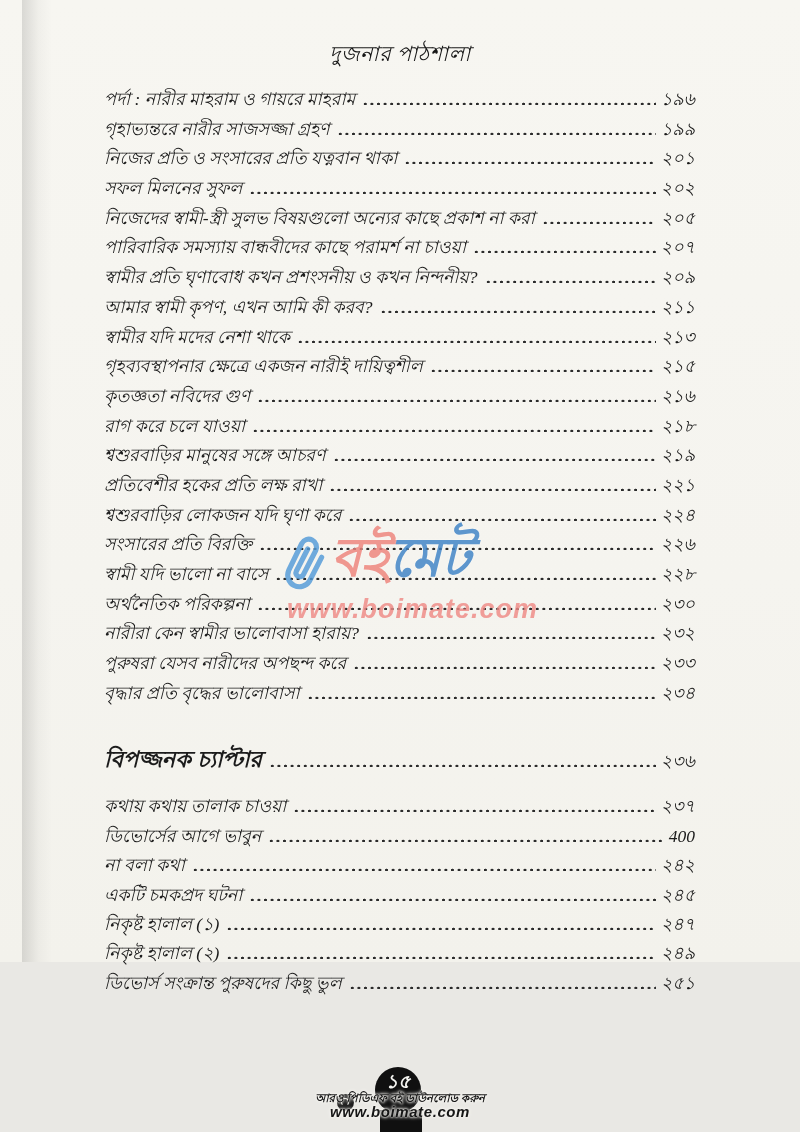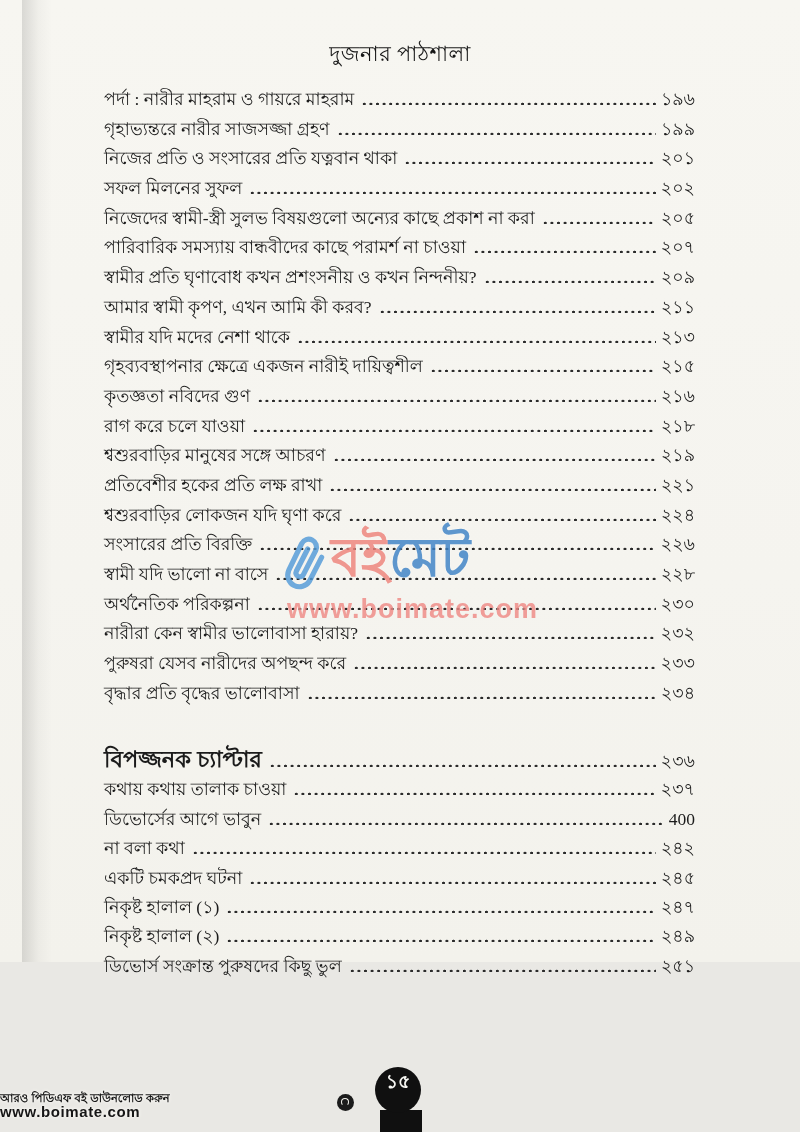--- a/index.html
+++ b/index.html
@@ -5,20 +5,21 @@
   html,body{margin:0;padding:0;}
   body{
     width:800px;height:1132px;overflow:hidden;
     font-family:"Liberation Serif","DejaVu Serif",serif;
     background:#e9e8e4;
   }
   .page{
     position:relative;width:800px;height:962px;
     background:linear-gradient(180deg,#f7f6f1 0%,#f5f4ef 60%,#f3f2ec 100%);
     color:#1c1c1c;
+    font-style:italic;
   }
   
   .scan-edge{
     position:absolute;left:22px;top:0;bottom:0;width:30px;
     background:linear-gradient(90deg,rgba(60,60,60,0.16),rgba(60,60,60,0.04) 55%,rgba(60,60,60,0));
     pointer-events:none;
   }
   .page-header{
     position:absolute;top:38px;left:0;width:100%;
     text-align:center;font-size:21px;color:#161616;letter-spacing:0.5px;
@@ -31,21 +32,21 @@
     font-size:17.5px;white-space:nowrap;color:#1b1b1b;
   }
   .row .t{flex:0 0 auto;}
   .leader{
     flex:1 1 auto;height:4px;margin:0 5px 0 7px;min-width:18px;
     background-image:radial-gradient(circle,#2b2b2b 1.25px,rgba(0,0,0,0) 1.6px);
     background-size:6.6px 4px;background-repeat:repeat-x;background-position:0 1px;
   }
   .pg{flex:0 0 auto;font-size:17.5px;}
   .section-row{
-    height:34px;margin-top:33px;margin-bottom:0;
+    height:34px;margin-top:33px;margin-bottom:17px;
     font-weight:bold;font-size:22.5px;
     font-family:"Liberation Sans","DejaVu Sans",sans-serif;
   }
   .section-row .pg{font-weight:normal;font-family:"Liberation Serif","DejaVu Serif",serif;}
   .sub .row{height:29.4px;}
   
   .watermark{
     position:absolute;left:281px;top:508px;width:260px;height:120px;
     opacity:0.82;pointer-events:none;z-index:5;
   }
@@ -63,21 +64,21 @@
   }
   
   .footer{position:absolute;left:0;top:1060px;width:800px;height:72px;}
   .pgnum-circle{
     position:absolute;left:375px;top:7px;width:46px;height:46px;border-radius:50%;
     background:#101010;color:#f6f6f2;display:flex;justify-content:center;
     font-size:19px;font-weight:bold;z-index:1;
   }
   .spine-bar{position:absolute;left:380px;top:50px;width:42px;height:22px;background:#101010;z-index:0;}
   .footer-badge{
-    position:absolute;left:0;top:32px;width:800px;z-index:2;
+    position:absolute;left:0;top:32px;width:800px;text-align:center;z-index:2;
     font-family:"Liberation Sans","DejaVu Sans",sans-serif;color:#161616;
   }
   .footer-badge .line1{
     font-size:11.5px;font-weight:bold;line-height:12px;
     text-shadow:0 0 2px #f6f5f1,0 0 3px #f6f5f1,0 0 4px #f6f5f1;
   }
   .footer-badge .line2{
     font-size:15px;font-weight:bold;line-height:15px;letter-spacing:0.6px;
     text-shadow:0 0 2px #f6f5f1,0 0 3px #f6f5f1,0 0 4px #f6f5f1;
   }

